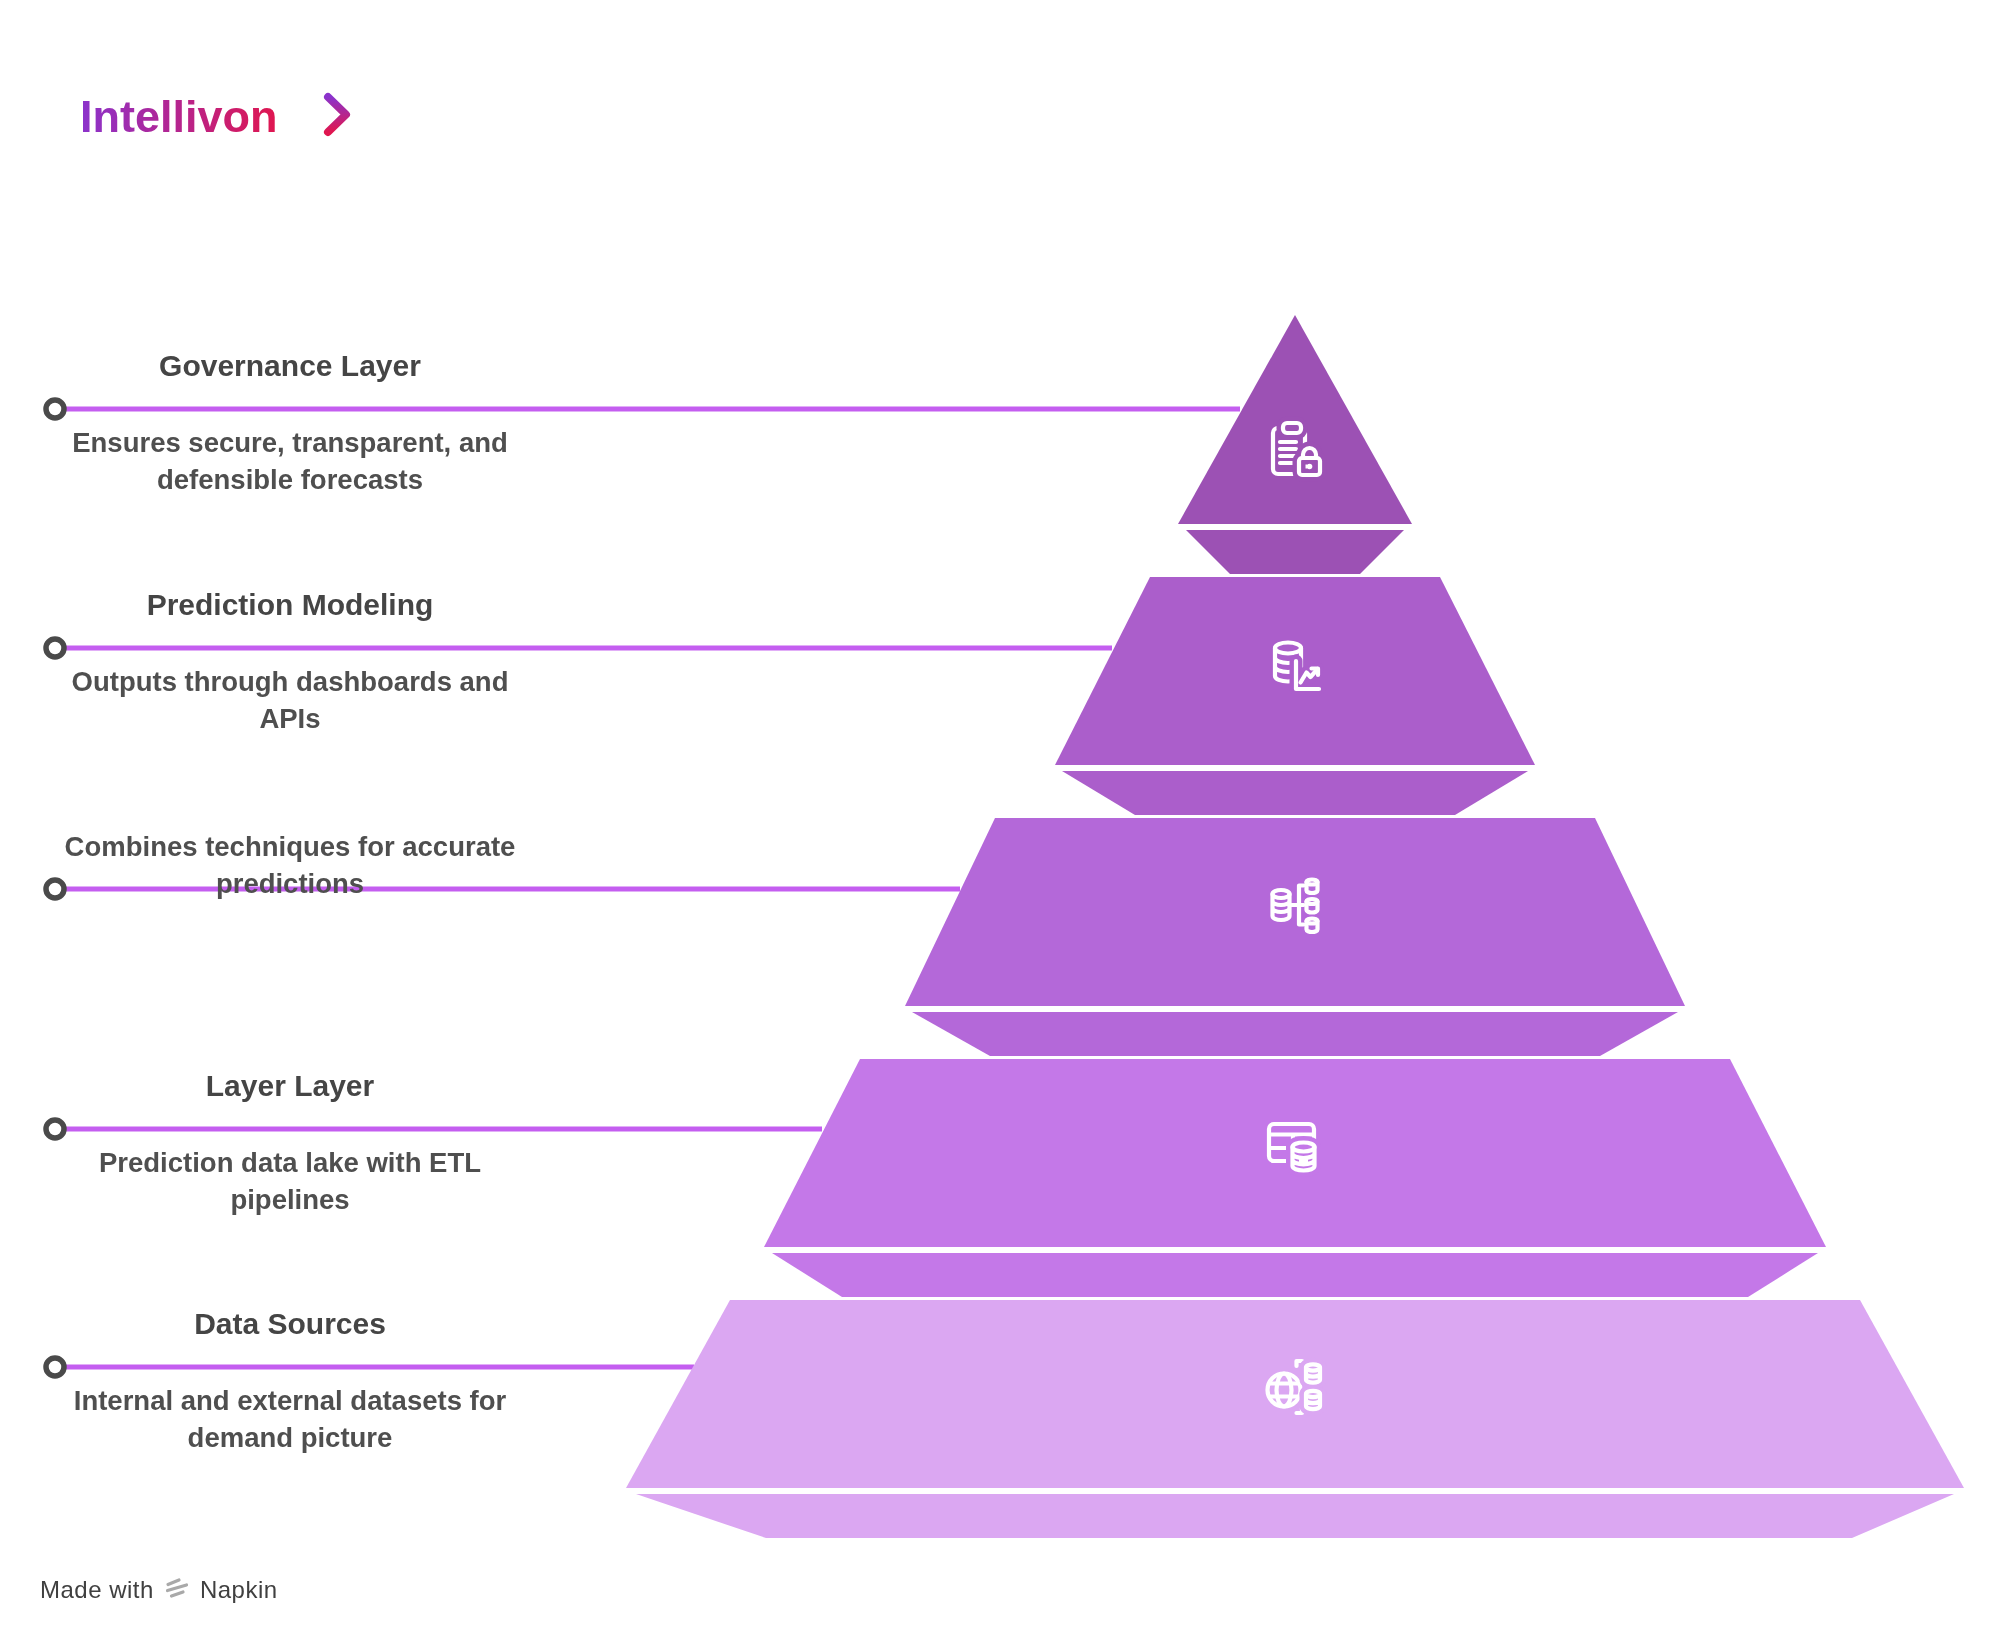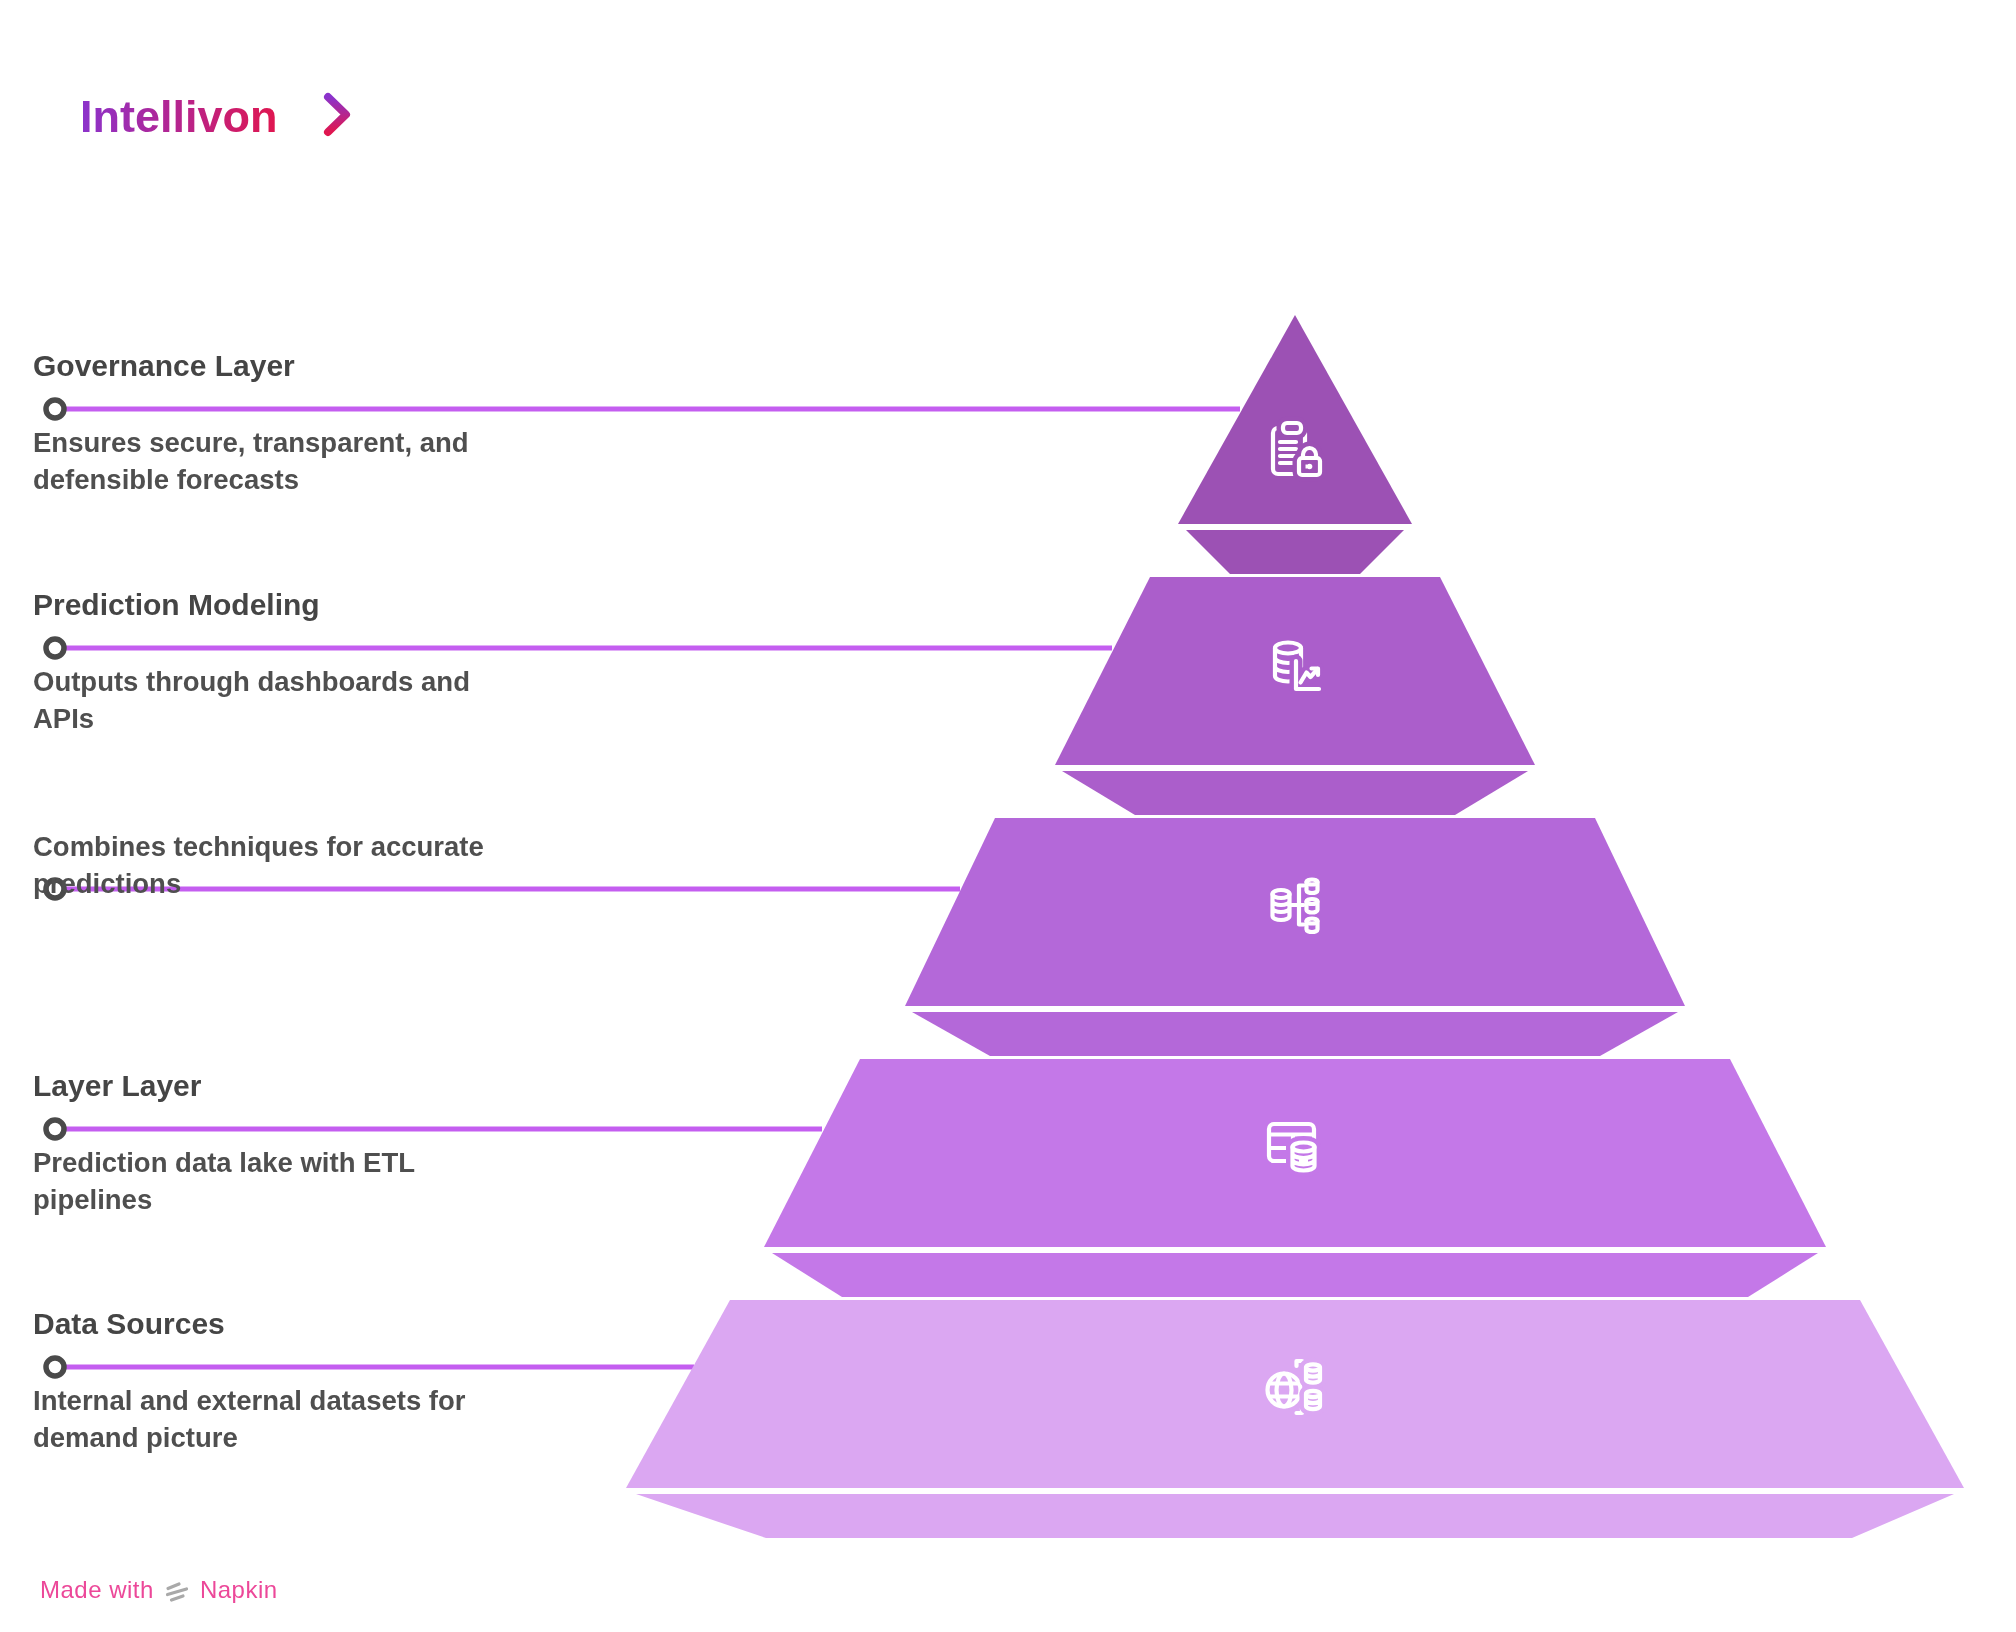--- a/index.html
+++ b/index.html
@@ -5,31 +5,31 @@
   html,body{margin:0;padding:0;}
   body{
     width:2016px;height:1632px;position:relative;background:#ffffff;overflow:hidden;
     font-family:"Liberation Sans", sans-serif;
   }
   .abs{position:absolute;}
   svg text{font-family:"Liberation Sans", sans-serif;}
   .scene{left:0;top:0;}
   .logo{left:80px;top:86px;}
   .item{
-    position:absolute;left:33px;width:500px;
+    position:absolute;left:40px;width:500px;text-align:center;
   }
   .item h2{
     margin:0 0 40px 0;font-size:30px;line-height:36px;font-weight:700;color:#454545;
   }
   .item p{
     margin:0;font-size:27.5px;line-height:37px;color:#4f4f4f;white-space:pre-line;font-weight:bold;
   }
   .watermark{
-    position:absolute;left:40px;top:1576px;display:flex;align-items:flex-end;gap:9px;
-    font-size:24px;color:#ec4899;letter-spacing:0.5px;
+    position:absolute;left:40px;top:1576px;display:flex;align-items:flex-start;gap:9px;
+    font-size:24px;color:#404040;letter-spacing:0.5px;
   }
   .watermark svg{display:block;}
 </style>
 </head>
 <body>
 
 <svg class="abs logo" width="360" height="66" viewBox="0 0 360 66">
   <defs>
     <linearGradient id="lg" x1="0" y1="0" x2="1" y2="0">
       <stop offset="0" stop-color="#8b33cc"></stop>

